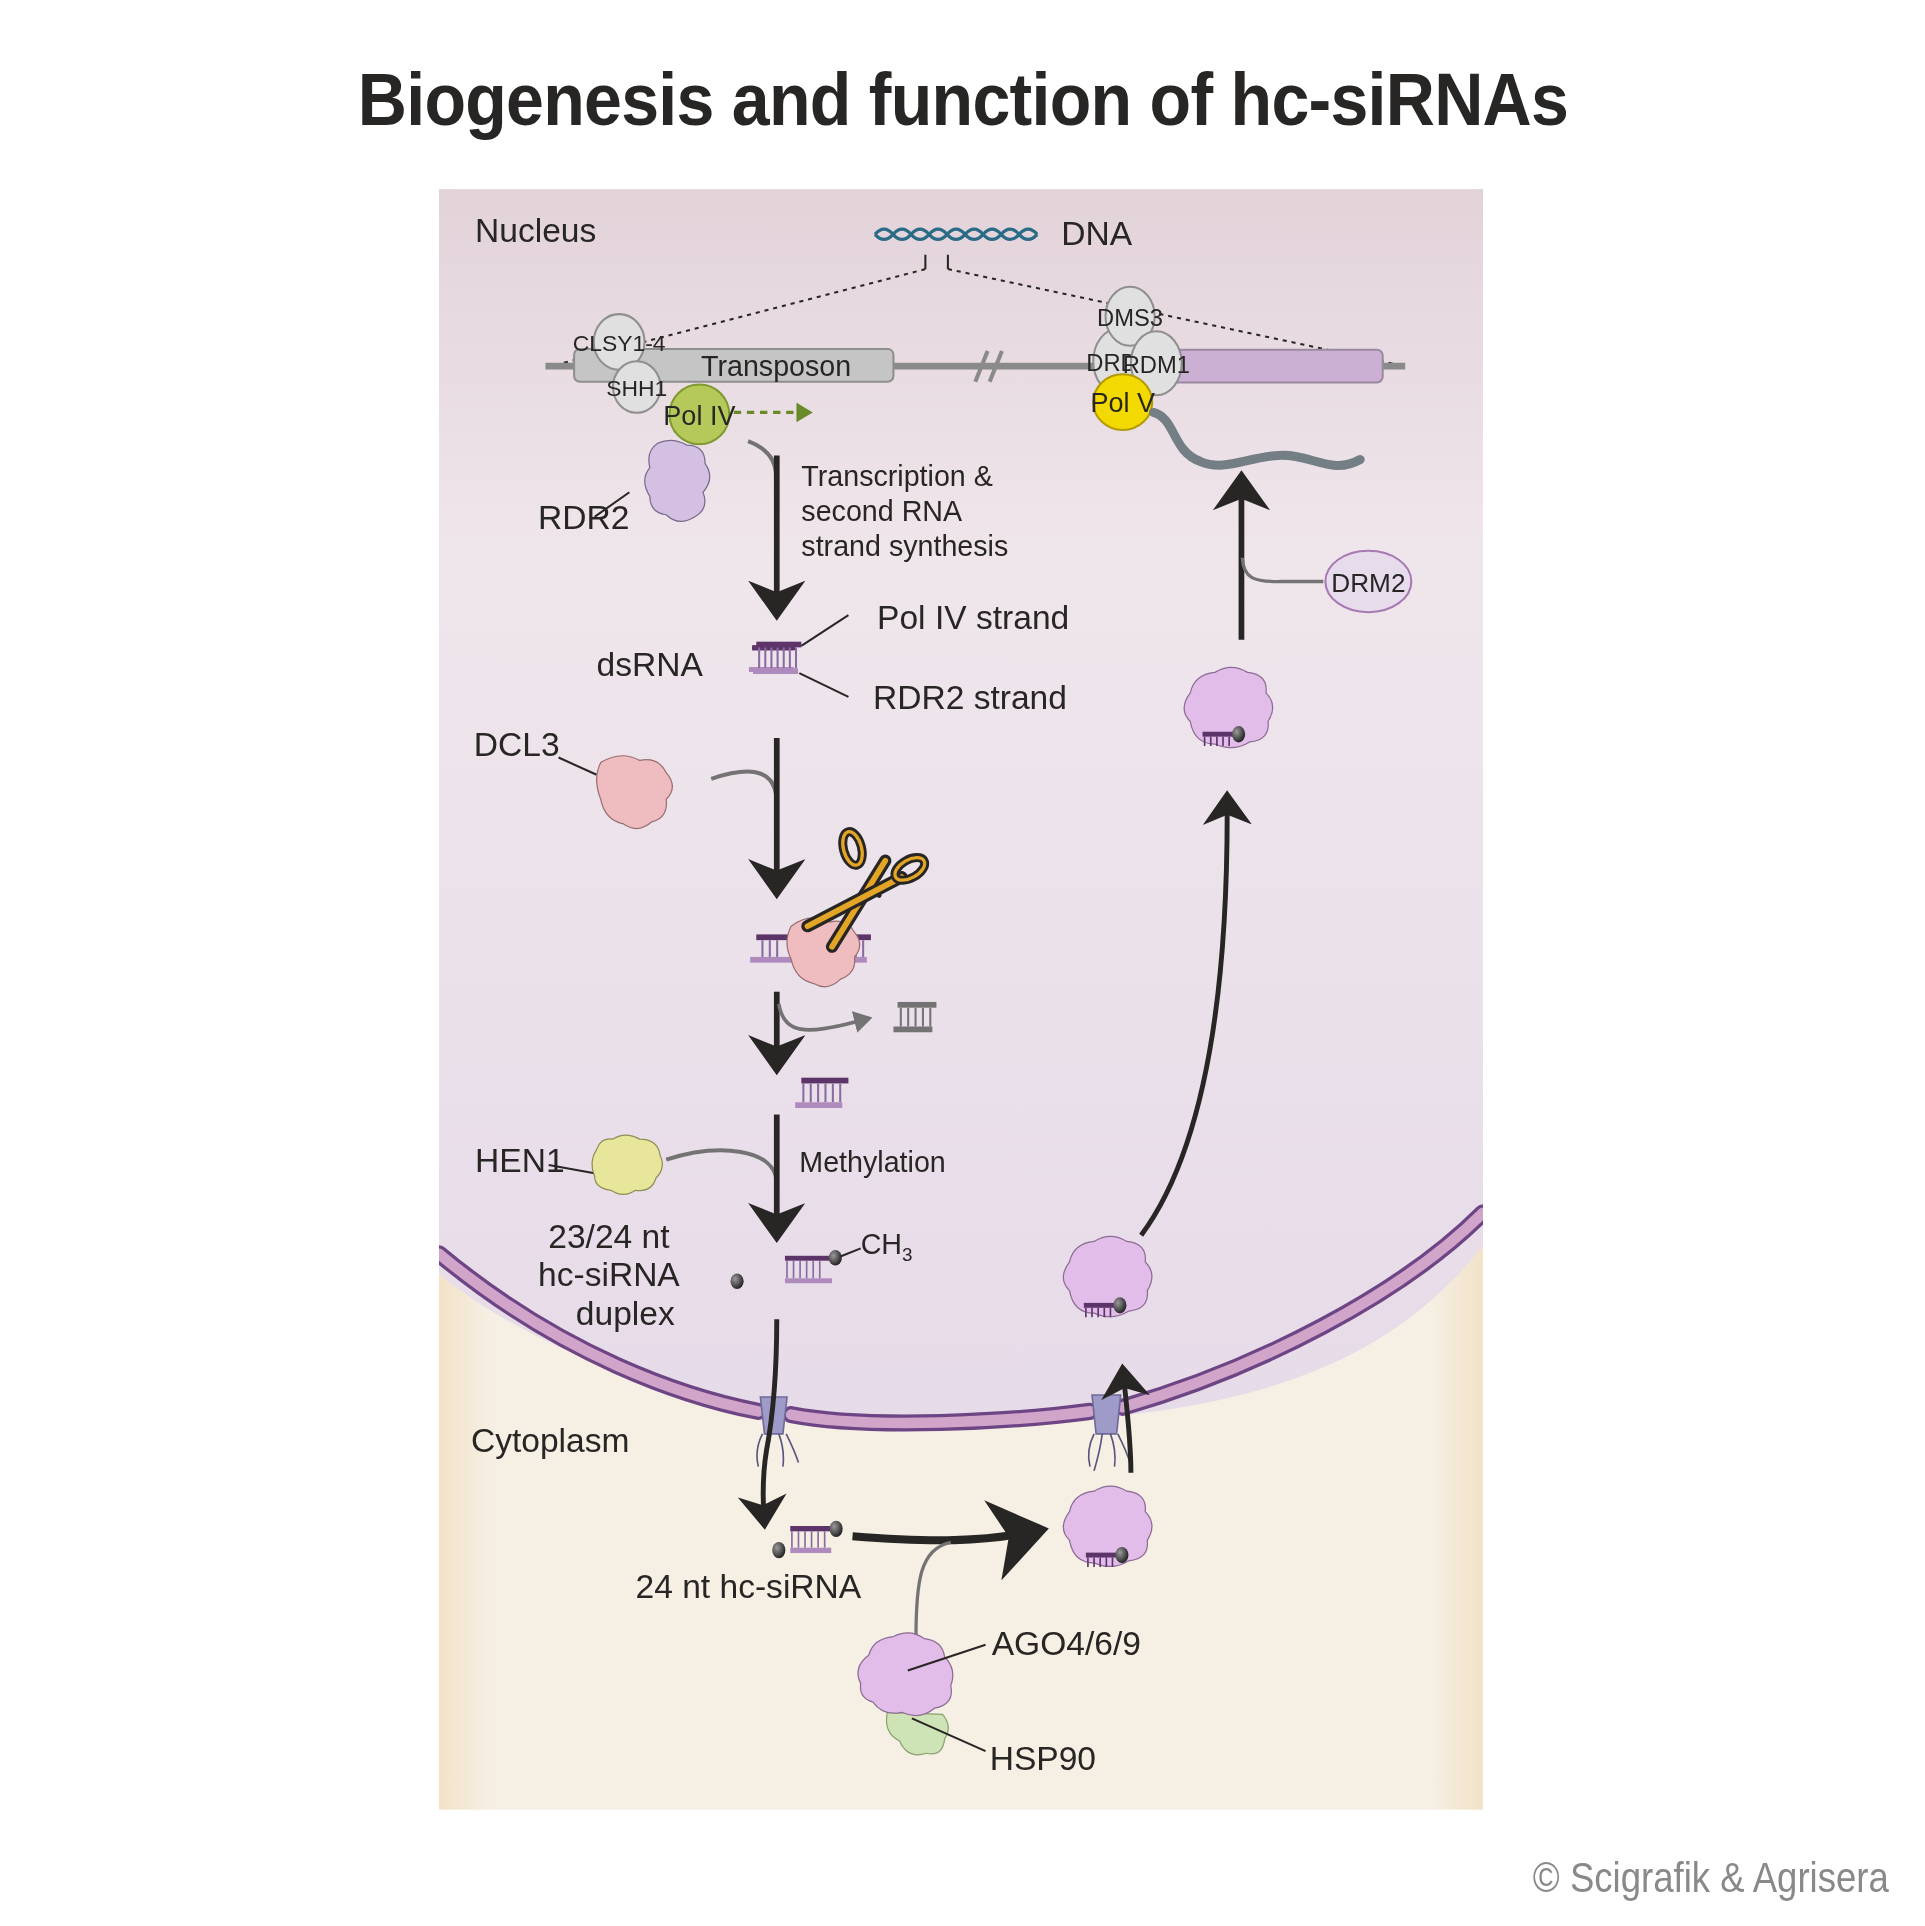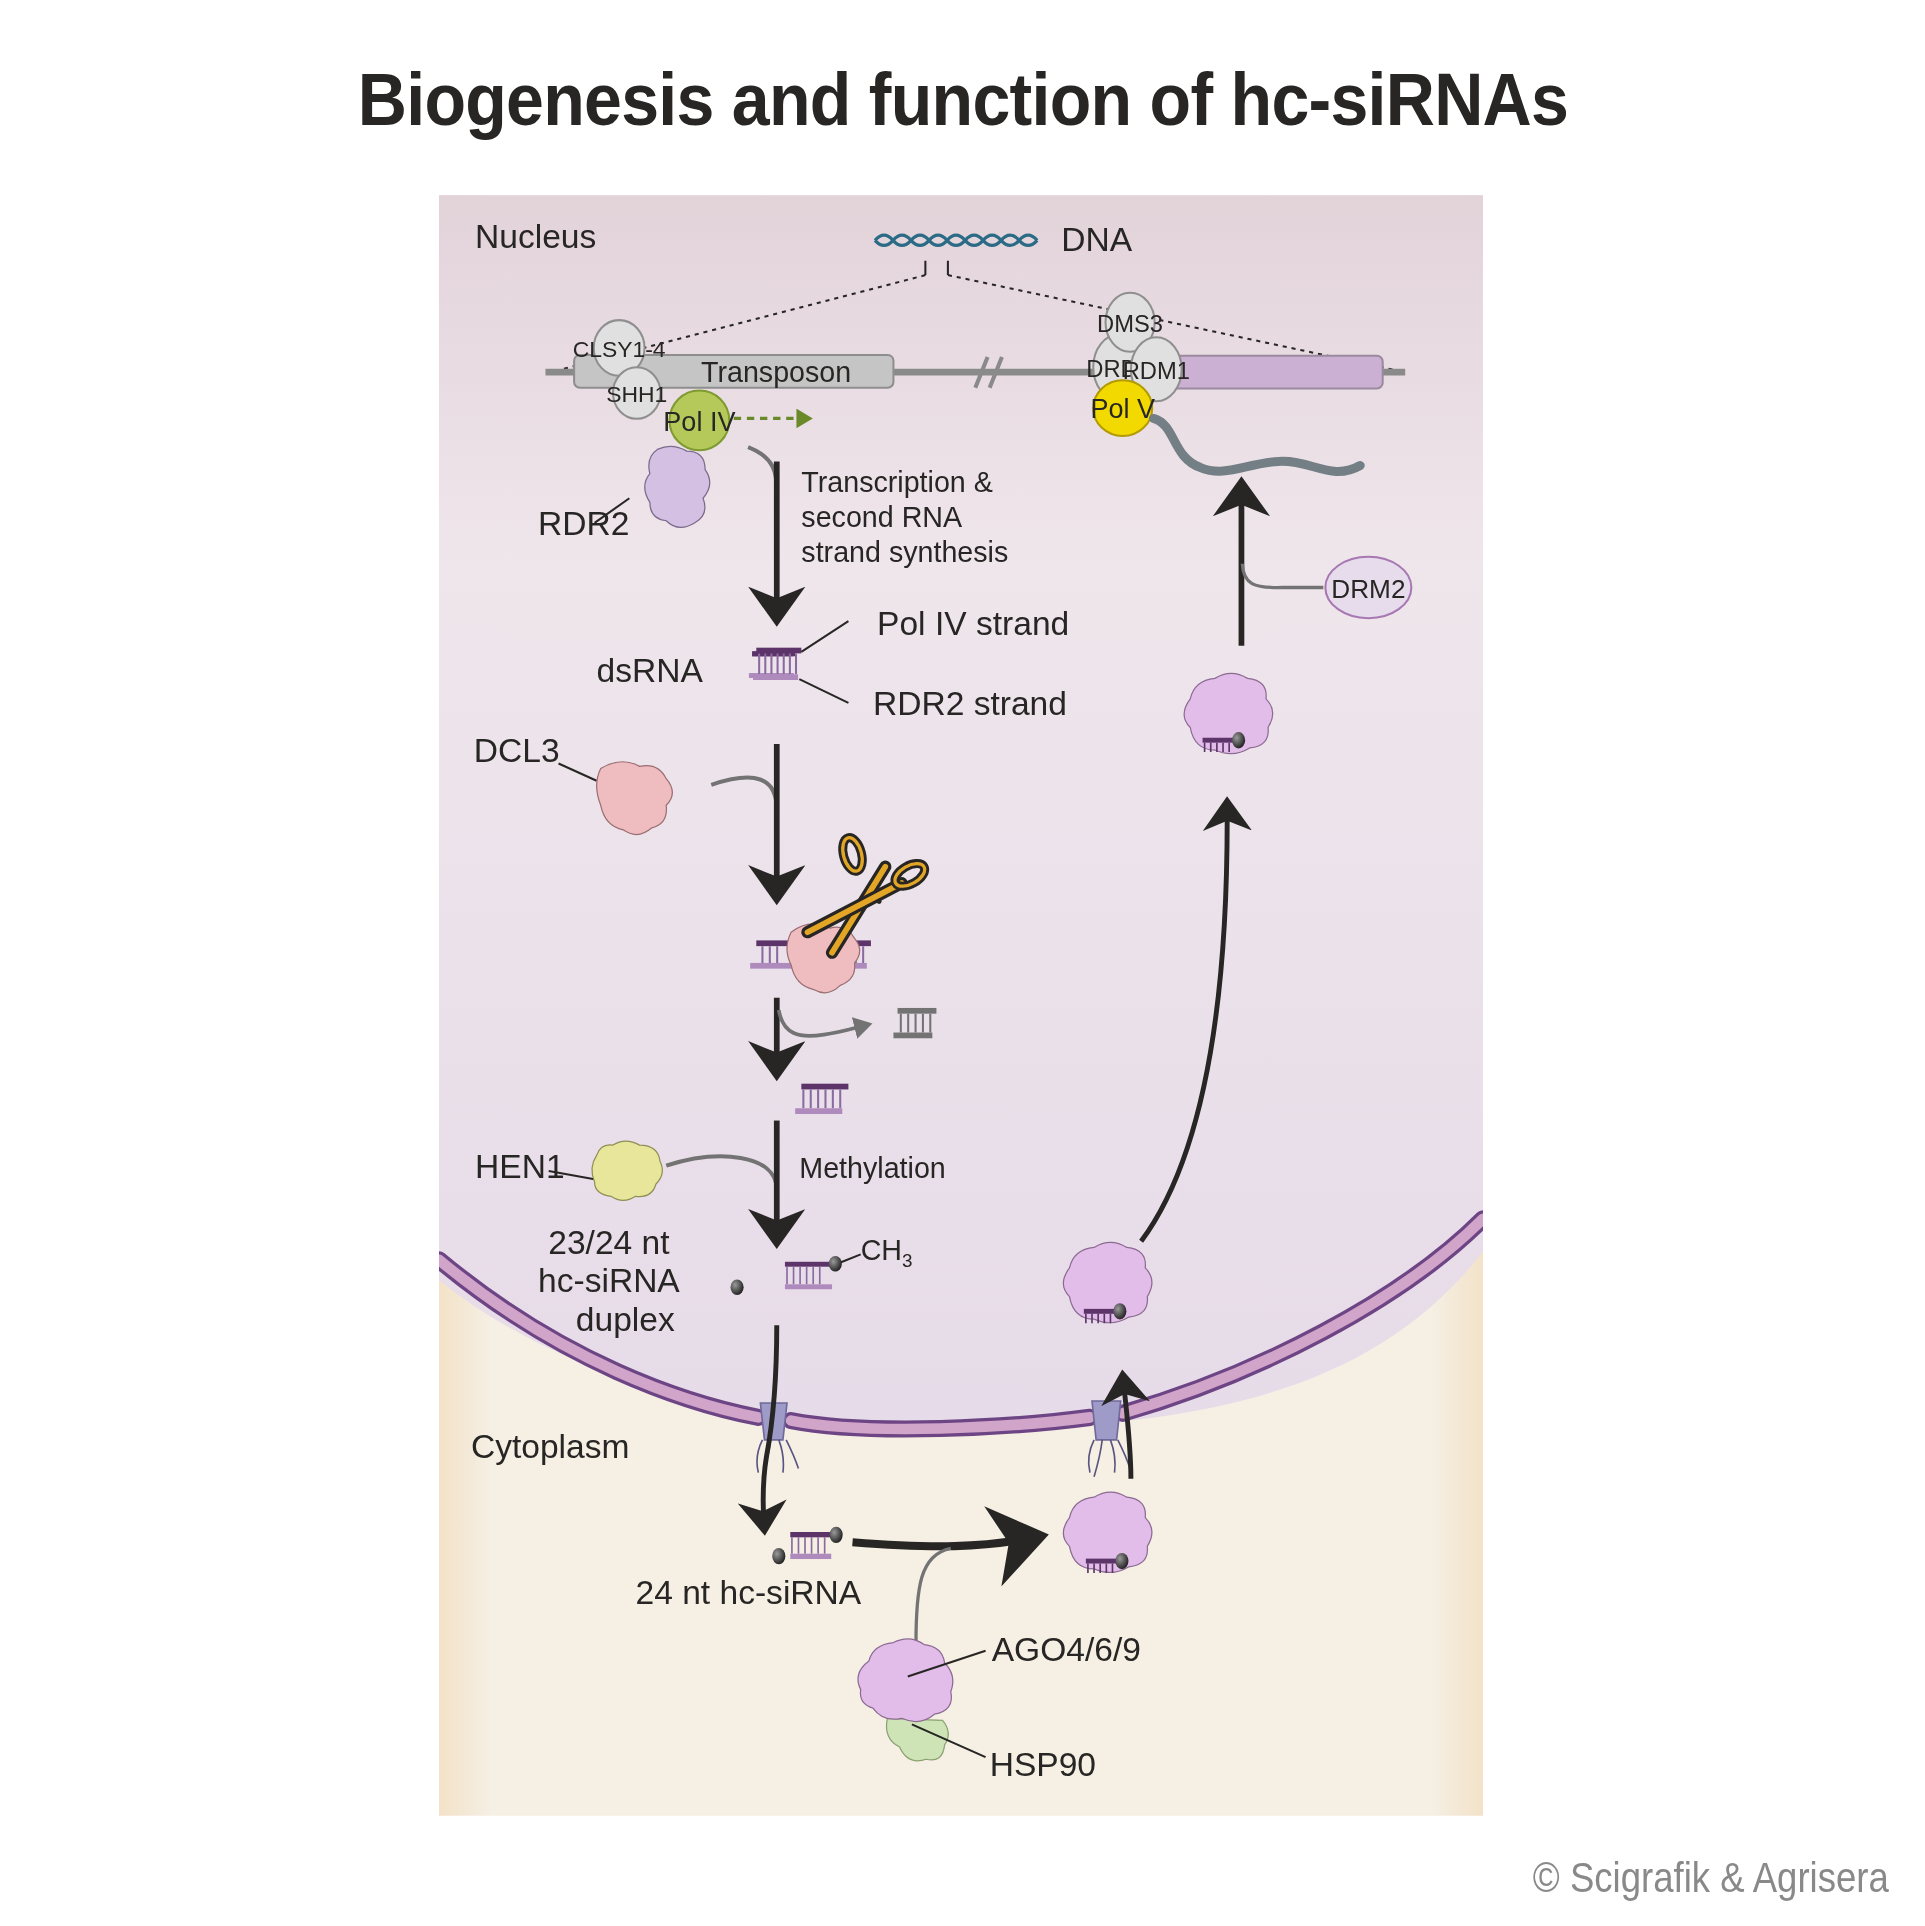--- a/index.html
+++ b/index.html
@@ -1,21 +1,21 @@
 <!DOCTYPE html>
 <html style="font-size:6.6px"><head>
 <meta charset="utf-8">
 <style>
   html, body { margin:0; padding:0; background:#ffffff; }
   body { width:1926px; height:1926px; position:relative; overflow:hidden;
          font-family: "Liberation Sans", "DejaVu Sans", sans-serif; color:#272624; }
   #title { position:absolute; left:0; width:1926px; top:57px; text-align:center;
            font-weight:bold; font-size:74px; letter-spacing:-0.8px; transform:scaleX(0.92); }
   #copyright { position:absolute; right:37px; top:1853px; font-size:43px; color:#898989; transform:scaleX(0.85); transform-origin:right center; }
-  #figure { position:absolute; left:439px; top:195px; width:1044px; height:1621px; }
+  #figure { position:absolute; left:439px; top:189px; width:1044px; height:1621px; }
   svg text { font-family: "Liberation Sans", "DejaVu Sans", sans-serif; fill:#272624; }
 </style>
 </head>
 <body>
 
 <div id="title">Biogenesis and function of hc-siRNAs</div>
 
 <div id="figure">
 <svg width="1044" height="1621" viewBox="0 0 2550 3958" xmlns="http://www.w3.org/2000/svg">
   <defs>

